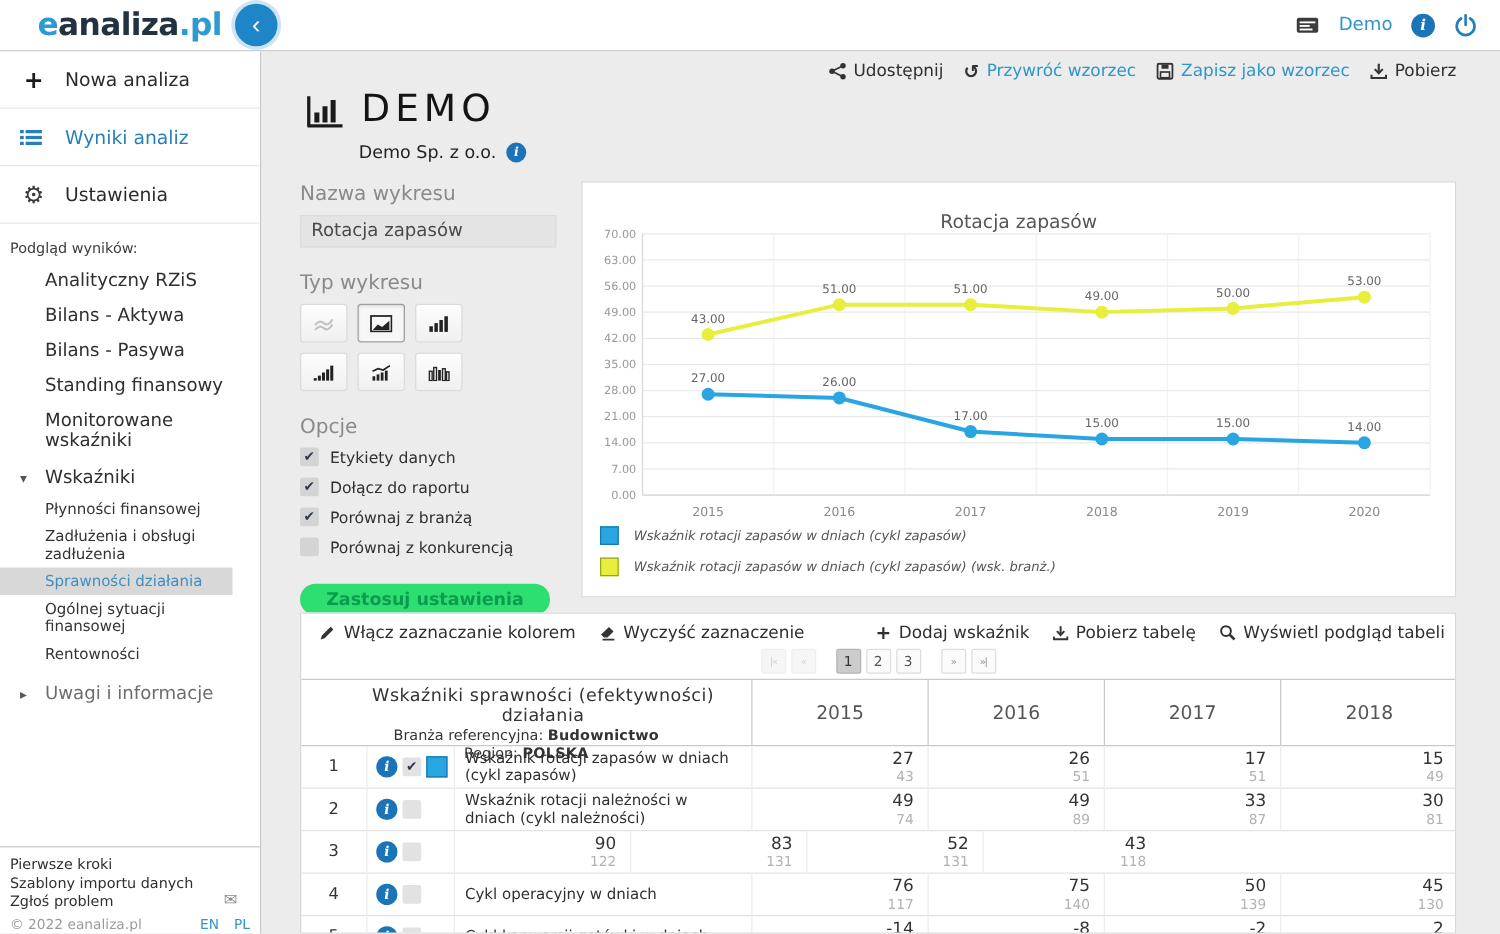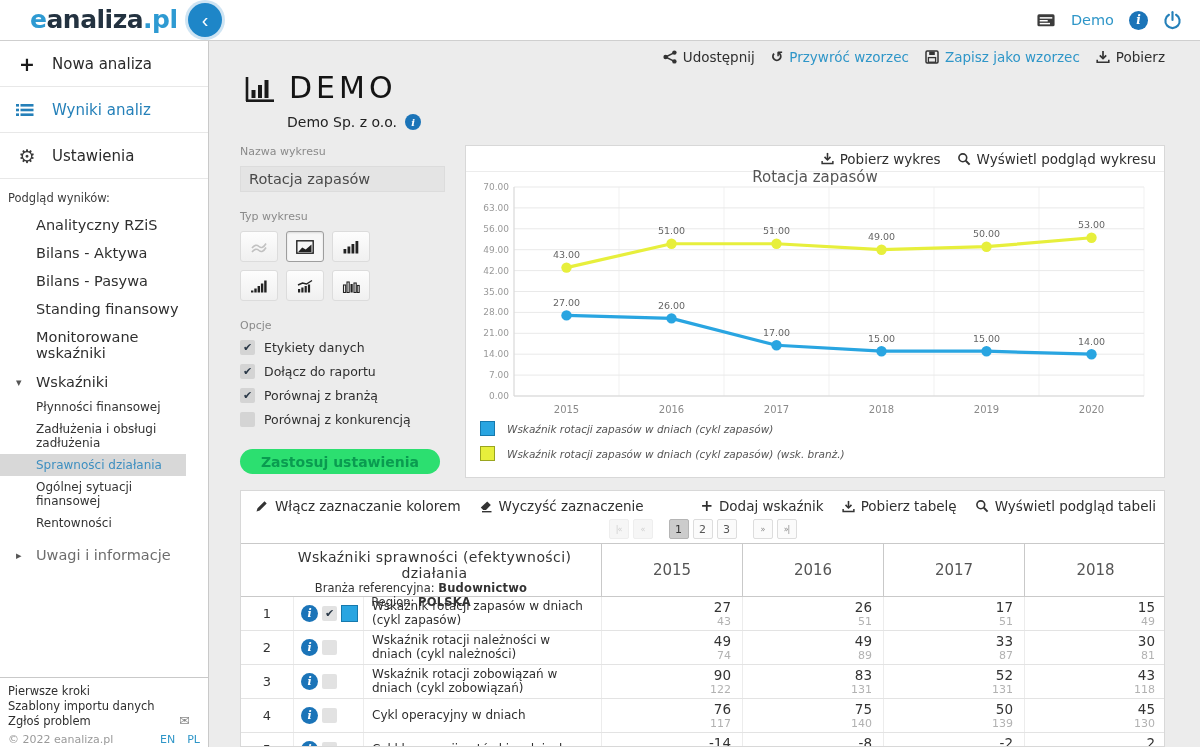--- a/index.html
+++ b/index.html
@@ -57,21 +57,21 @@
   .act { display:flex; gap:6px; align-items:center; cursor:pointer; color:#2f2f2f; }
   .act.link { color:#2f96c8; }
   .undo-g { font-size:15px; font-weight:bold; color:#333; }
   .title-block { position:absolute; left:35px; top:32px; }
   .title-row { display:flex; align-items:flex-end; gap:14px; }
   .page-title { font-size:30px; letter-spacing:4px; color:#141414; line-height:30px; }
   .subtitle-row { display:flex; align-items:center; gap:8px; margin:11px 0 0 42px; }
   .subtitle { font-size:14px; color:#222; }
   
   .form-col { position:absolute; left:30px; top:104px; width:210px; }
-  .f-label { font-size:11px; color:#8a8a8a; margin-bottom:8px; }
+  .f-label { font-size:16px; color:#8a8a8a; margin-bottom:8px; }
   .chart-name-input { width:205px; height:26px; background:#e4e4e4; border:1px solid #dcdcdc;
     font-family:"DejaVu Sans",sans-serif; font-size:14.5px; color:#4a4a4a; padding:0 8px; margin-bottom:18px; }
   .type-grid { display:flex; flex-wrap:wrap; gap:8px; width:140px; margin-bottom:18px; }
   .type-btn { width:38px; height:31px; background:linear-gradient(#fdfdfd,#f0f0f0);
     border:1px solid #dcdcdc; border-radius:3px; display:flex; align-items:center;
     justify-content:center; cursor:pointer; padding:0; }
   .type-btn.selected { border-color:#9e9e9e; background:#f7f7f7; box-shadow:inset 0 1px 2px rgba(0,0,0,.12); }
   .type-btn.faded svg { opacity:.32; }
   .opts { margin-bottom:16px; }
   .opt-row { display:flex; align-items:center; gap:9px; margin-bottom:9px; cursor:pointer; }
@@ -352,41 +352,20 @@
         </div>
       <div class="opt-row">
           <span class="cbx">✔</span>
           <span class="opt-label">Porównaj z konkurencją</span>
         </div>
     </div>
     <button class="apply-btn">Zastosuj ustawienia</button>
   </div>
 
   <section class="chart-panel">
-    <div class="chart-links">
-      <span class="act">
-        <span>
-            <svg width="13" height="13" viewBox="0 0 14 14">
-              <line x1="7" y1="1" x2="7" y2="8" stroke="#333" stroke-width="1.7"></line>
-              <path d="M3.8 5.3 7 8.6 10.2 5.3" fill="none" stroke="#333" stroke-width="1.7"></path>
-              <path d="M1.2 9.8 V12.3 H12.8 V9.8" fill="none" stroke="#333" stroke-width="1.6"></path>
-            </svg>
-          </span>
-        <span>Pobierz wykres</span>
-      </span>
-      <span class="act">
-        <span>
-            <svg width="14" height="14" viewBox="0 0 14 14">
-              <circle cx="5.8" cy="5.8" r="3.9" fill="none" stroke="#333" stroke-width="1.6"></circle>
-              <line x1="8.8" y1="8.8" x2="12.6" y2="12.6" stroke="#333" stroke-width="2"></line>
-            </svg>
-          </span>
-        <span>Wyświetl podgląd wykresu</span>
-      </span>
-    </div>
     <div class="chart-title">Rotacja zapasów</div>
     <svg id="chart-svg" width="676" height="238">
         <line x1="38" y1="10" x2="38" y2="219" stroke="#f1f1f1" stroke-width="1"></line>
         <line x1="143" y1="10" x2="143" y2="219" stroke="#f1f1f1" stroke-width="1"></line>
         <line x1="248" y1="10" x2="248" y2="219" stroke="#f1f1f1" stroke-width="1"></line>
         <line x1="353" y1="10" x2="353" y2="219" stroke="#f1f1f1" stroke-width="1"></line>
         <line x1="458" y1="10" x2="458" y2="219" stroke="#f1f1f1" stroke-width="1"></line>
         <line x1="563" y1="10" x2="563" y2="219" stroke="#f1f1f1" stroke-width="1"></line>
         <line x1="668" y1="10" x2="668" y2="219" stroke="#f1f1f1" stroke-width="1"></line>
         <line x1="38" y1="219" x2="668" y2="219" stroke="#e9e9e9" stroke-width="1"></line>
@@ -579,21 +558,20 @@
               <div class="v-main">30</div>
               <div class="v-sub">81</div>
             </div>
           </div>
           <div class="t-row">
             <div class="c-no">3</div>
             <div class="c-ctl">
               <span class="i-ico i-17">i</span>
               <span class="row-cbx"></span>
             </div>
-            <div class="c-name">Wskaźnik rotacji zobowiązań w dniach (cykl zobowiązań)</div>
             <div class="c-val">
               <div class="v-main">90</div>
               <div class="v-sub">122</div>
             </div>
             <div class="c-val">
               <div class="v-main">83</div>
               <div class="v-sub">131</div>
             </div>
             <div class="c-val">
               <div class="v-main">52</div>

